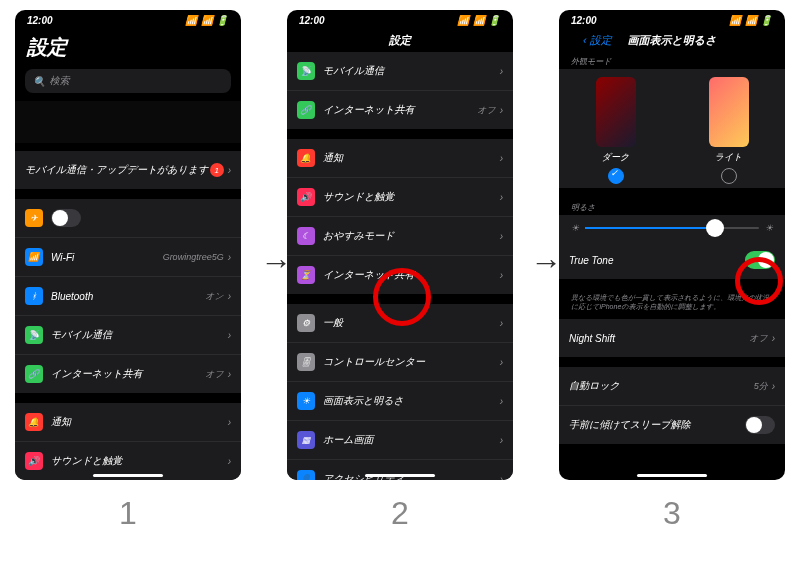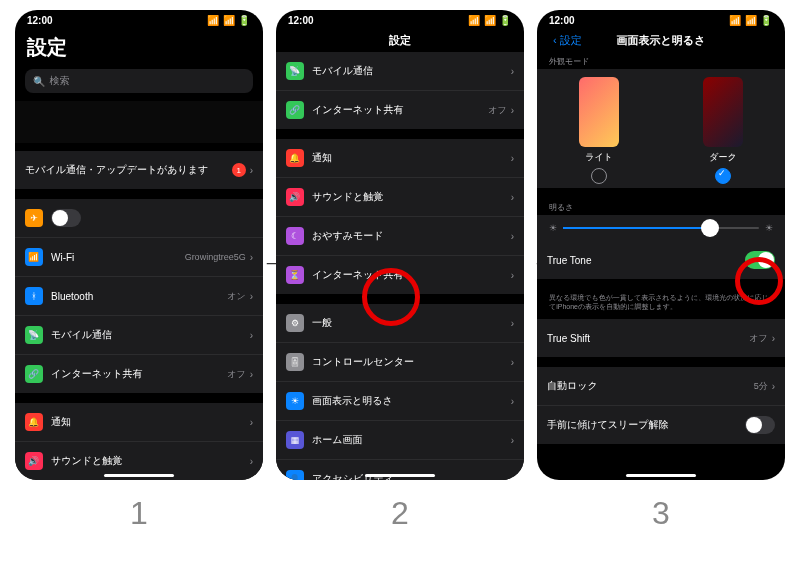--- a/index.html
+++ b/index.html
@@ -11,33 +11,33 @@
     --text-dim:#8e8e93;
     --accent:#0a84ff;
     --green:#34c759;
     --orange:#ff9500;
     --red:#ff3b30;
     --purple:#af52de;
   }
   body{margin:0;background:var(--bg);font-family:-apple-system,"Hiragino Sans",sans-serif;font-size:9px;color:var(--text);}
   .stage{width:800px;height:564px;position:relative;display:flex;justify-content:space-between;padding:10px 15px 0;box-sizing:border-box;}
   .col{display:flex;flex-direction:column;align-items:center;}
-  .phone{width:248px;height:470px;background:var(--phone-bg);border-radius:22px;overflow:hidden;position:relative;display:flex;flex-direction:column;}
+  .phone{width:226px;height:470px;background:var(--phone-bg);border-radius:10px;overflow:hidden;position:relative;display:flex;flex-direction:column;font-style:italic;}
   .step-num{font-size:32px;color:#888;margin-top:15px;font-weight:400;}
   .arrow{position:absolute;top:240px;font-size:32px;color:#333;}
   .arrow.a1{left:260px;}
   .arrow.a2{left:530px;}
 
   
   .sbar{display:flex;justify-content:space-between;align-items:center;padding:5px 12px 2px;font-size:10px;font-weight:600;}
   .sbar .right{display:flex;gap:3px;align-items:center;}
 
   
   .nav{display:flex;align-items:center;justify-content:center;position:relative;height:24px;font-size:11px;font-weight:600;}
-  .nav .back{position:absolute;left:16px;color:var(--accent);font-weight:400;}
+  .nav .back{position:absolute;left:24px;color:var(--accent);font-weight:400;}
   .title-large{font-size:20px;font-weight:700;padding:6px 12px 4px;}
   .search{margin:4px 10px 8px;background:#1c1c1e;border-radius:8px;padding:5px 8px;color:var(--text-dim);font-size:10px;display:flex;align-items:center;gap:4px;}
   .profile{height:42px;background:#0a0a0a;margin-bottom:8px;}
 
   
   .group{background:var(--row-bg);border-radius:0;margin-bottom:10px;}
   .row{display:flex;align-items:center;padding:6px 10px;min-height:26px;border-bottom:1px solid var(--row-sep);position:relative;}
   .row:last-child{border-bottom:none;}
   .row .icon{width:18px;height:18px;border-radius:4px;margin-right:8px;display:flex;align-items:center;justify-content:center;flex-shrink:0;}
   .row .label{flex:1;font-size:10px;}
@@ -266,28 +266,28 @@
       </div>
       <div class="nav">
         <span class="back">‹ <span>設定</span></span>
         <span>画面表示と明るさ</span>
       </div>
       <div class="scroll">
         <div class="sec-head">外観モード</div>
         <div class="group">
           <div class="appear">
             <div class="card">
+              <div class="thumb-img dark"></div>
+              <span class="cap">ダーク</span>
+              <span class="radio sel"></span>
+            </div>
+            <div class="card">
               <div class="thumb-img"></div>
               <span class="cap">ライト</span>
               <span class="radio"></span>
-            </div>
-            <div class="card">
-              <div class="thumb-img dark"></div>
-              <span class="cap">ダーク</span>
-              <span class="radio sel"></span>
             </div>
           </div>
         </div>
 
         <div class="sec-head">明るさ</div>
         <div class="group">
           <div class="slider">
             <span class="sun">☀</span>
             <div class="track">
                 <div class="fill"></div>
@@ -297,21 +297,21 @@
           </div>
           <div class="row">
             <span class="label">True Tone</span>
             <span class="toggle on"></span>
           </div>
         </div>
         <div class="footnote">異なる環境でも色が一貫して表示されるように、環境光の状況に応じてiPhoneの表示を自動的に調整します。</div>
 
         <div class="group">
           <div class="row">
-            <span class="label">True Shift</span>
+            <span class="label">Night Shift</span>
             <span class="val">オフ</span>
             <span class="chev">›</span>
           </div>
         </div>
 
         <div class="group">
           <div class="row">
             <span class="label">自動ロック</span>
             <span class="val">5分</span>
             <span class="chev">›</span>

